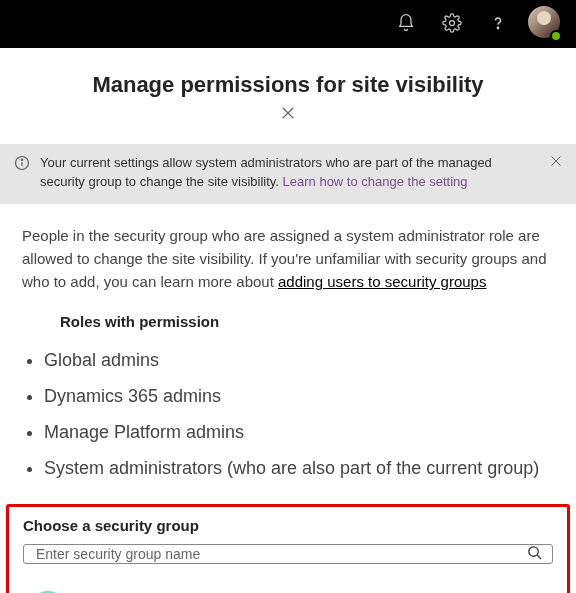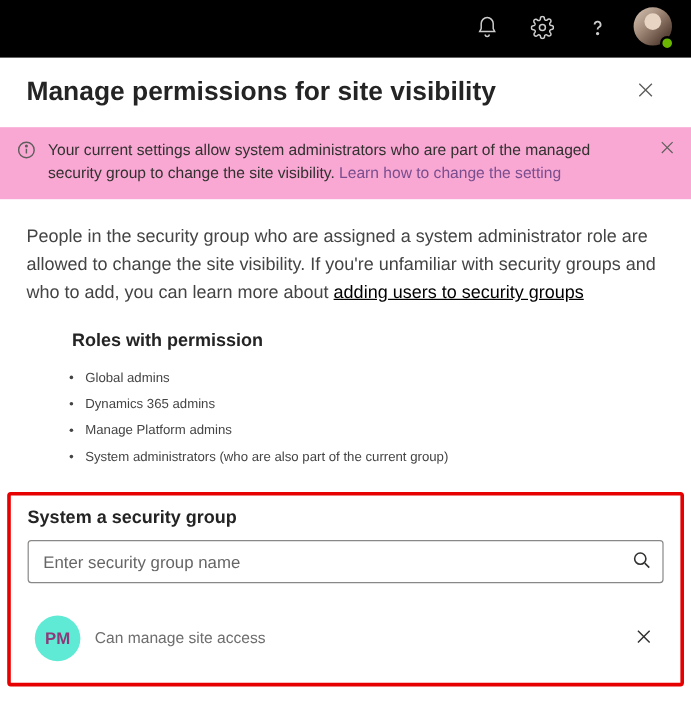--- a/index.html
+++ b/index.html
@@ -39,54 +39,55 @@
       border-radius:50%; background: #e8d4c3;
     }
     .presence {
       position:absolute; bottom:0; right:2px; width:12px; height:12px;
       background:#6bb700; border-radius:50%; border:2px solid #000;
     }
 
     .panel { padding: 0; }
     .panel-header {
       display:flex; align-items:center; justify-content:space-between;
-      padding: 12px 22px 14px 22px;
+      padding: 24px 22px 14px 22px;
+      flex-direction: column;
     }
     .panel-title { font-size: 22px; font-weight: 600; color:#242424; }
     .close-x {
       width:32px; height:32px; display:flex; align-items:center; justify-content:center;
       cursor:pointer; color:#605e5c;
     }
     .close-x svg { width:14px; height:14px; }
 
     .info-bar {
-      background:#f9a8d4;
+      background:#e5e5e5;
       display:flex; align-items:flex-start;
       padding: 10px 14px 12px 14px;
       gap: 10px;
     }
     .info-bar .info-icon { flex:0 0 auto; color:#605e5c; margin-top:1px;}
     .info-bar .info-icon svg { width:16px; height:16px; }
     .info-text { flex:1 1 auto; font-size: 13px; line-height:1.45; color:#323130;}
     .info-text a { color:#794e8e; text-decoration:none; }
     .info-close { flex:0 0 auto; cursor:pointer; color:#605e5c; }
     .info-close svg { width:12px; height:12px; }
 
     .body-text { padding: 20px 22px 0 22px; font-size:15px; line-height:1.55; color:#444;}
     .body-text a { color:#000000; text-decoration:underline; }
 
     .section-h { padding: 20px 22px 6px 22px; font-weight:600; font-size:15px; color:#242424;margin-left:38px;}
     .roles-list { padding: 6px 22px 10px 44px; }
-    .roles-list li { font-size:11px; line-height:2.0; color:#444;margin-left:27px; }
+    .roles-list li { font-size:18px; line-height:2.0; color:#444; }
 
     .red-box { border:3px solid #e60000; border-radius:3px; margin: 8px 6px 6px 6px; padding: 10px 14px 16px 14px;}
     .choose-h { font-weight:600; font-size:15px; margin-bottom:10px; color:#242424;}
     .search-wrap {
       display:flex; align-items:center; border:1px solid #8a8886; border-radius:3px;
-      height:36px; padding: 0 10px 0 12px; margin-bottom:25px;
+      height:20px; padding: 0 10px 0 12px; margin-bottom:25px;
     }
     .search-input {
       flex:1 1 auto; border:none; outline:none; font-size:14px; color:#333;
       background:transparent;
     }
     .search-input::placeholder { color:#666; }
     .search-icon { color:#323130; }
     .search-icon svg { width:15px; height:15px; }
 
     .group-row { display:flex; align-items:center; gap:12px; padding: 2px 4px 2px 6px;}
@@ -174,21 +175,21 @@
 
   <div class="section-h">Roles with permission</div>
   <ul class="roles-list">
     <li>Global admins</li>
     <li>Dynamics 365 admins</li>
     <li>Manage Platform admins</li>
     <li>System administrators (who are also part of the current group)</li>
   </ul>
 
   <div class="red-box">
-    <div class="choose-h">System a security group</div>
+    <div class="choose-h">Choose a security group</div>
     <div class="search-wrap">
       <input class="search-input" type="text" placeholder="Enter security group name" style="">
       <span class="search-icon">
         <svg viewBox="0 0 16 16" fill="none" stroke="currentColor" stroke-width="1.4">
             <circle cx="7" cy="7" r="5"></circle>
             <line x1="11" y1="11" x2="15" y2="15"></line>
           </svg>
       </span>
     </div>
     <div class="group-row">

